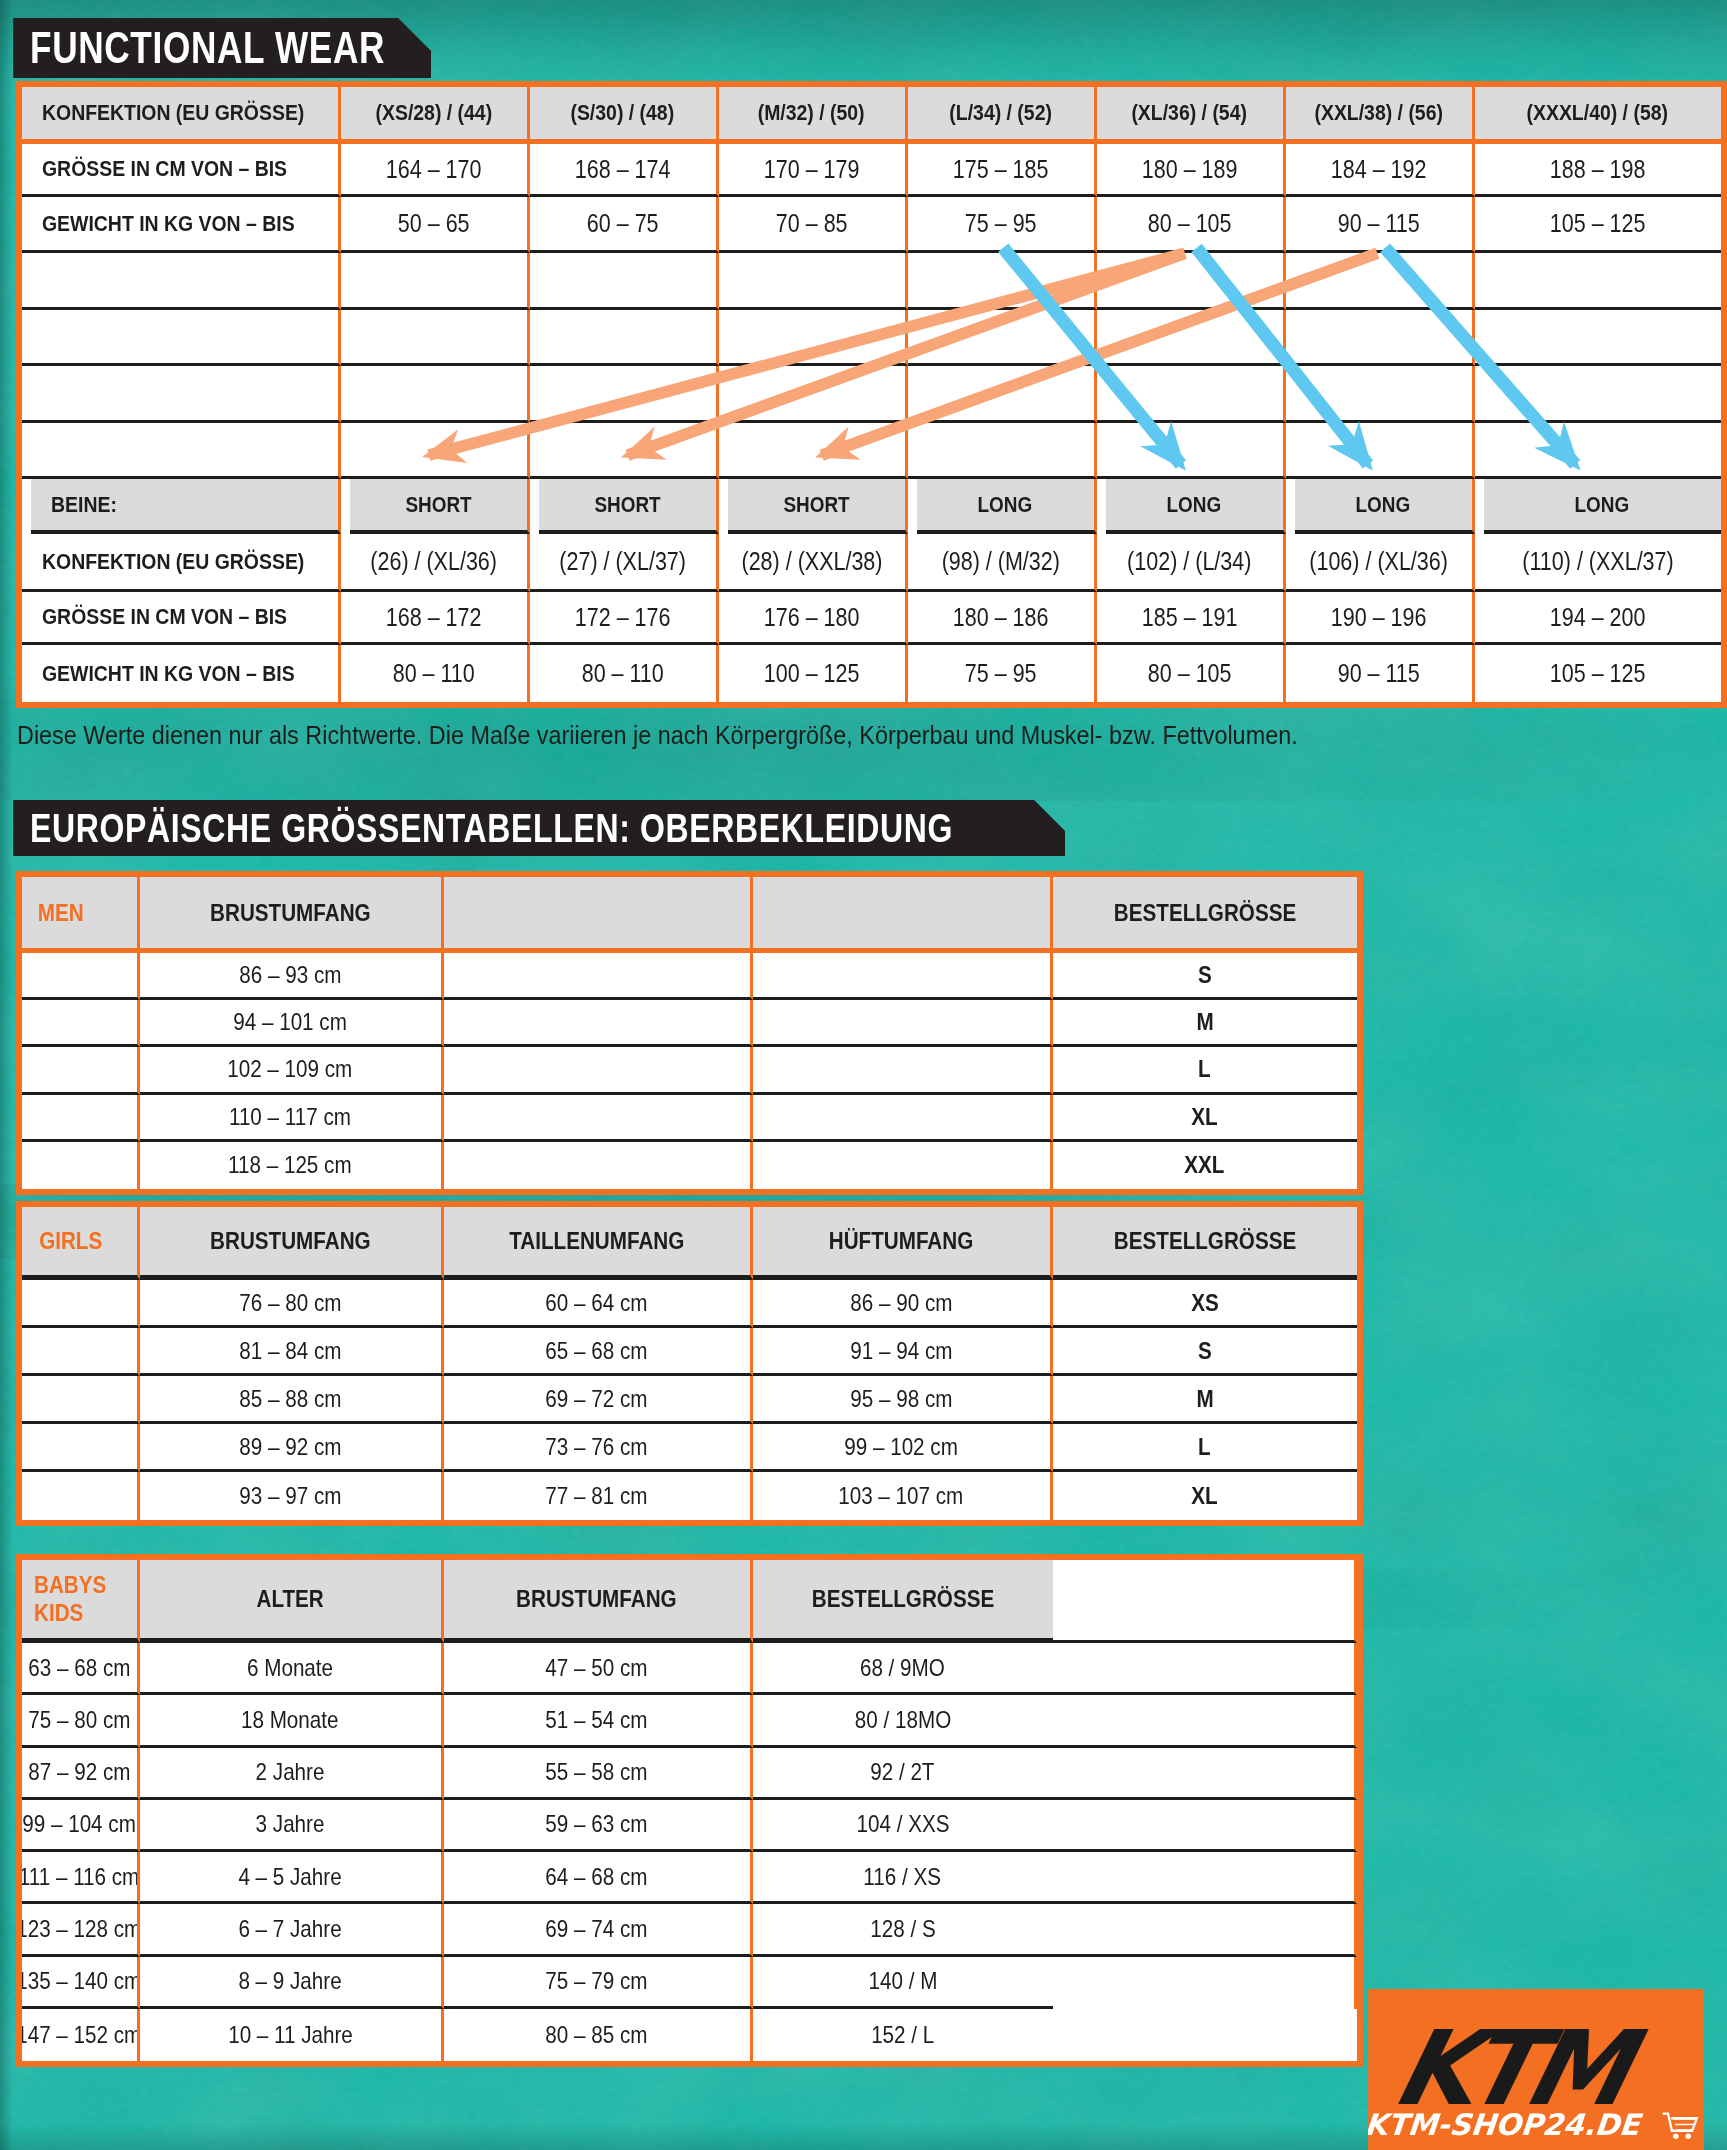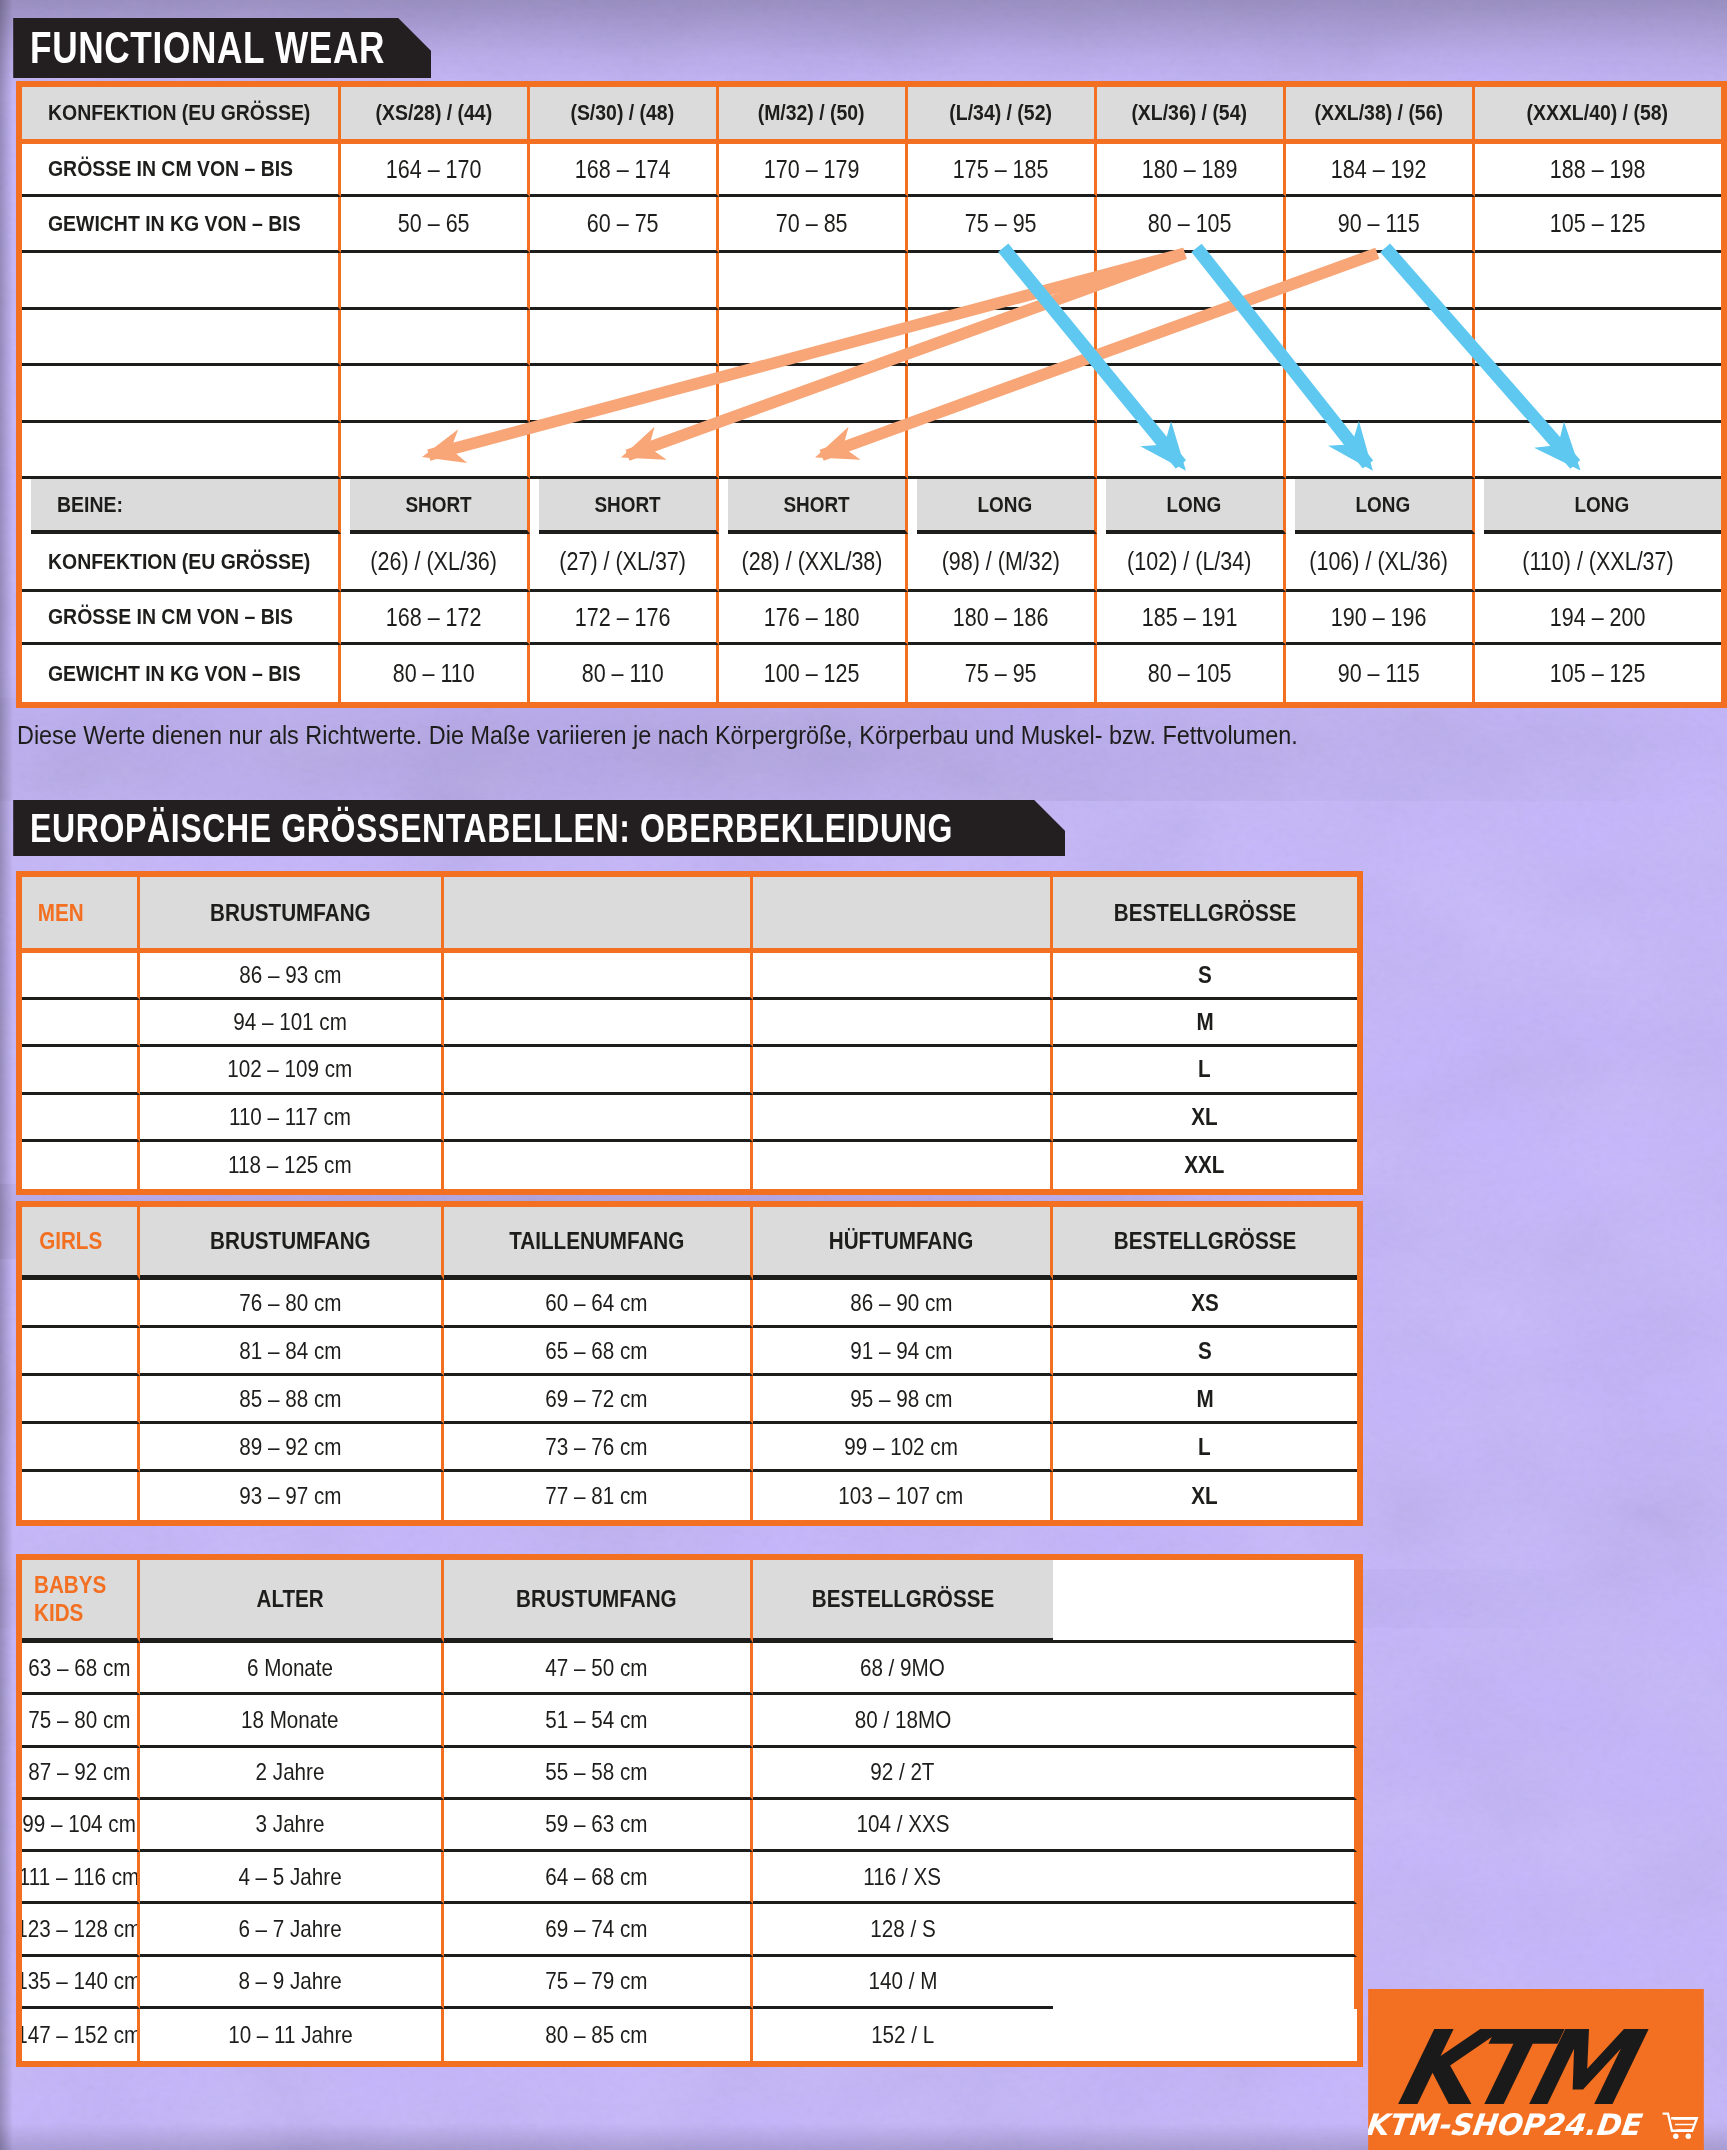--- a/index.html
+++ b/index.html
@@ -1,16 +1,16 @@
 <!DOCTYPE html>
 <html style="font-size:12.5px"><head>
 <meta charset="utf-8">
 <style>
   html,body{margin:0;padding:0;background:#dcdcda;}
-  #stage{position:relative;width:1728px;height:2151px;background:#c4b5fd;overflow:hidden;
+  #stage{position:relative;width:1728px;height:2151px;background:#14b8a6;overflow:hidden;
          font-family:"Liberation Sans",sans-serif;color:#1d1d1b;}
   .grunge{position:absolute;left:0;top:0;z-index:0;pointer-events:none;}
   .shade{position:absolute;left:0;right:0;mix-blend-mode:multiply;pointer-events:none;z-index:1;}
   .sh-top{top:0;height:92px;background:linear-gradient(180deg,rgba(118,118,116,.40),rgba(160,160,158,.16) 60%,rgba(200,200,198,0));}
   .sh-left{left:0;width:12.5px;top:0;bottom:0;background:linear-gradient(90deg,rgba(95,95,93,.38),rgba(95,95,93,0));right:auto;}
   .sh-gap1{top:698px;height:103px;background:radial-gradient(65% 120% at 38% 55%,rgba(140,140,138,.20),rgba(140,140,138,0));}
   .sh-gap2{top:1184px;height:75px;background:radial-gradient(55% 130% at 30% 50%,rgba(130,130,128,.26),rgba(130,130,128,0));}
   .sh-gap3{top:1569px;height:59px;background:radial-gradient(55% 130% at 42% 50%,rgba(140,140,138,.20),rgba(140,140,138,0));}
   .sh-bot{top:2123px;height:28px;background:linear-gradient(0deg,rgba(130,130,128,.30),rgba(130,130,128,0));}
 
@@ -25,21 +25,21 @@
   .tbl{position:absolute;border:6.2px solid #f36f21;background:#fff;display:grid;z-index:2;}
   .c{box-sizing:border-box;display:flex;align-items:center;justify-content:center;overflow:hidden;}
   .c{border-right:3.9px solid #f36f21;}
   .c.lastcol{border-right:none;}
   .c.gray{background:#dbdbdb;}
   .c.ob{border-bottom:5.5px solid #f36f21;}
   .c.bb{border-bottom:3.1px solid #1d1d1b;}
   .c.bb5{border-bottom:3.9px solid #1d1d1b;}
   .c.bb6{border-bottom:4.7px solid #1d1d1b;margin-left:9px;}
   .c.bb7{border-bottom:5.5px solid #1d1d1b;}
-  .c.lbl{justify-content:flex-start;padding-left:26px;}
+  .c.lbl{justify-content:flex-start;padding-left:20px;}
   .t{display:inline-block;transform:scaleX(.86);transform-origin:50% 50%;white-space:nowrap;}
   .c.lbl .t,.tleft{transform-origin:0 50%;}
   .fb{font-weight:bold;}
   .f29{font-size:22.6px;} .f32{font-size:25px;} .f31{font-size:24px;} .f28{font-size:22px;}
   .orange-txt{color:#f36f21;}
 
   #tbl1{left:15.6px;top:81px;width:1699px;height:615px;
         grid-template-columns:319px 189px 189px 189px 189px 189px 189px 1fr;
         grid-template-rows:57px 53px 56px repeat(4,1fr) 55px 58px 53px 1fr;}
   #arrows-svg{position:absolute;left:-6.2px;top:-6.2px;z-index:5;pointer-events:none;}

